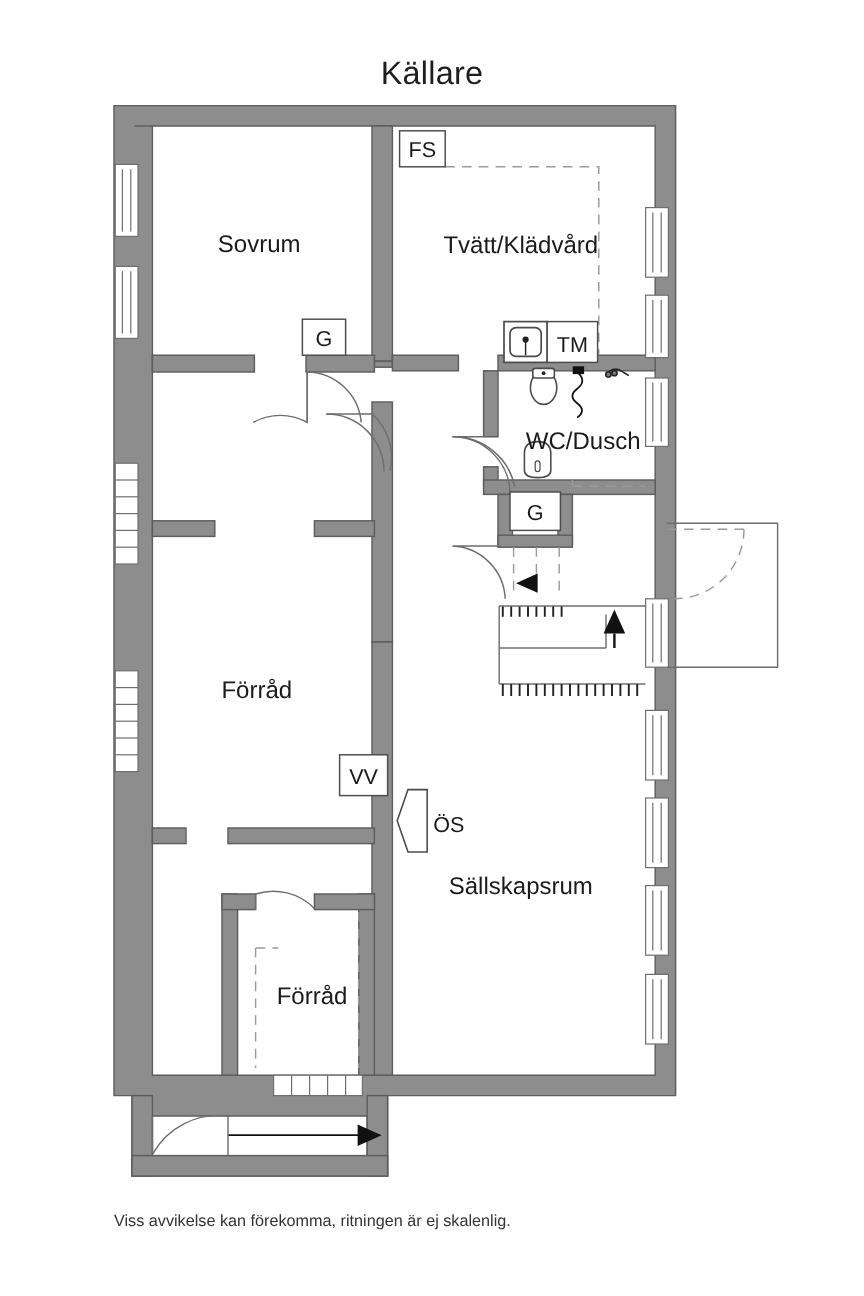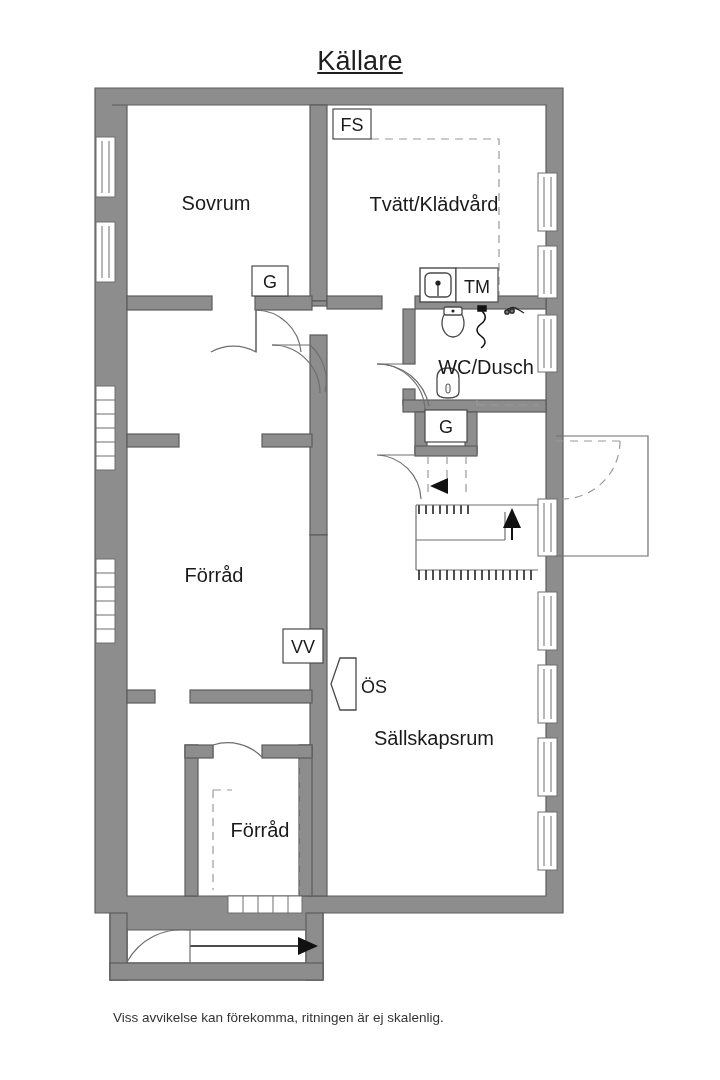--- a/index.html
+++ b/index.html
@@ -1,19 +1,19 @@
 <!DOCTYPE html>
 <html><head>
 <meta charset="utf-8">
 <style>
   html,body{margin:0;padding:0;background:#ffffff;}
   body{width:720px;height:1080px;font-family:"Liberation Sans",sans-serif;color:#1a1a1a;}
   #stage{position:relative;width:720px;height:1080px;overflow:hidden;background:#fff;}
-  #title{position:absolute;left:0;top:46px;width:720px;text-align:center;font-size:27px;color:#1e1e1e;letter-spacing:.2px;text-decoration:underline;}
-  #footer{position:absolute;left:113px;top:1010px;font-size:13.5px;color:#333;}
+  #title{position:absolute;left:0;top:46px;width:720px;text-align:center;font-size:27px;color:#1e1e1e;letter-spacing:.2px;}
+  #footer{position:absolute;left:95px;top:1010px;font-size:13.5px;color:#333;}
   svg#plan{position:absolute;left:0;top:0;width:720px;height:1080px;}
   .rlabel{font-family:"Liberation Sans",sans-serif;font-size:20px;fill:#1a1a1a;}
   .tlabel{font-family:"Liberation Sans",sans-serif;font-size:18px;fill:#1a1a1a;}
 </style>
 </head>
 <body>
 
 <div id="stage">
 
   <div id="title">Källare</div>

